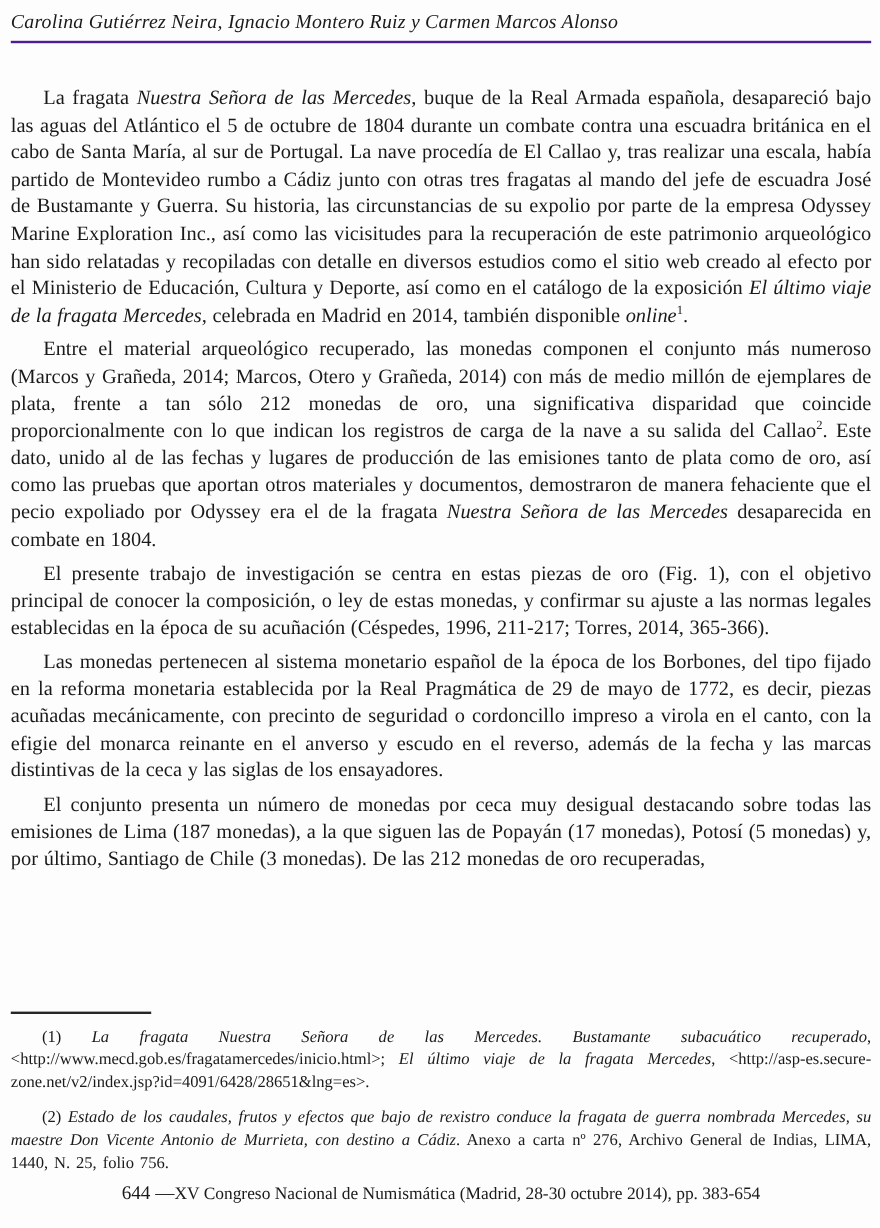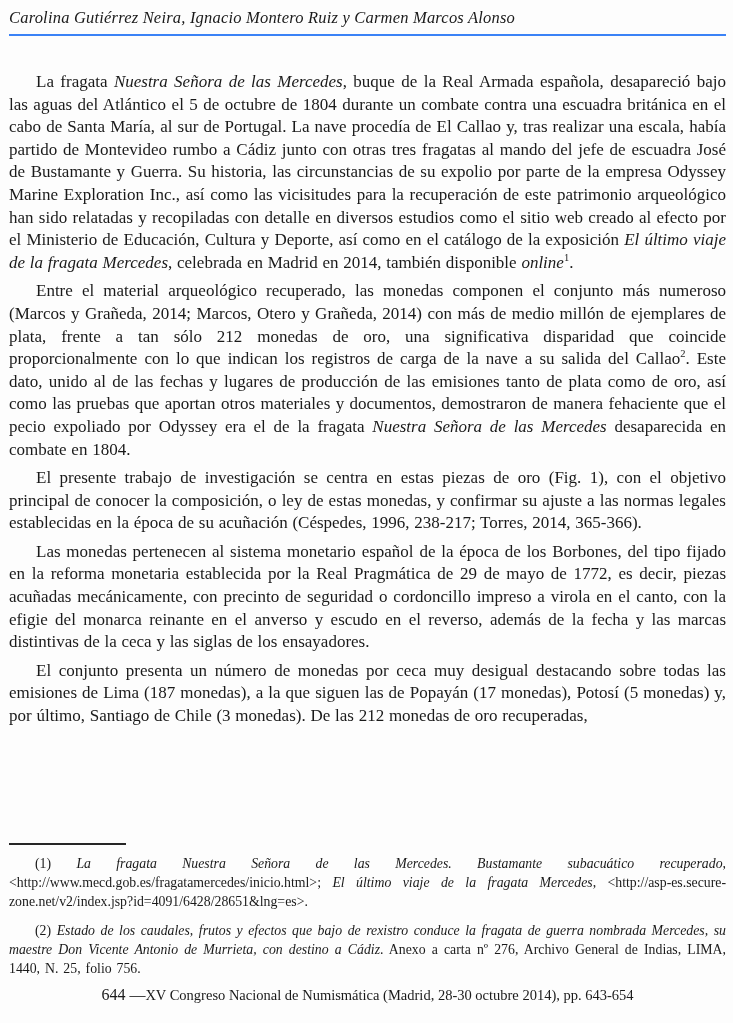--- a/index.html
+++ b/index.html
@@ -12,21 +12,21 @@
     color:#1a1a1a;
     font-family:"Liberation Serif", serif;
     padding:8px 7px 0 9px;
     overflow:hidden;
   }
   .running-header {
     font-style:italic;
     font-size:16.5px;
     letter-spacing:0.2px;
     padding-bottom:6px;
-    border-bottom:2px solid #3b82f6;
+    border-bottom:2px solid #4c1d95;
     white-space:nowrap;
   }
   .section-title {
     font-family:"Liberation Serif", serif;
     font-size:18px;
     font-weight:bold;
     letter-spacing:0.6px;
     margin-top:27px;
   }
   .body-block { margin-top:35px; }
@@ -78,29 +78,29 @@
 <body>
 
 <div class="page">
 
   <div class="running-header">Carolina Gutiérrez Neira, Ignacio Montero Ruiz y Carmen Marcos Alonso</div>
 
 
   <div class="body-block">
     <p class="body-para"><span>La fragata </span><span class="it">Nuestra Señora de las Mercedes</span><span>, buque de la Real Armada española, desapareció bajo las aguas del Atlántico el 5 de octubre de 1804 durante un combate contra una escuadra británica en el cabo de Santa María, al sur de Portugal. La nave procedía de El Callao y, tras realizar una escala, había partido de Montevideo rumbo a Cádiz junto con otras tres fragatas al mando del jefe de escuadra José de Bustamante y Guerra. Su historia, las circunstancias de su expolio por parte de la empresa Odyssey Marine Exploration Inc., así como las vicisitudes para la recuperación de este patrimonio arqueológico han sido relatadas y recopiladas con detalle en diversos estudios como el sitio web creado al efecto por el Ministerio de Educación, Cultura y Deporte, así como en el catálogo de la exposición </span><span class="it">El último viaje de la fragata Mercedes</span><span>, celebrada en Madrid en 2014, también disponible </span><span class="it">online</span><sup>1</sup><span>.</span></p>
     <p class="body-para"><span>Entre el material arqueológico recuperado, las monedas componen el conjunto más numeroso (Marcos y Grañeda, 2014; Marcos, Otero y Grañeda, 2014) con más de medio millón de ejemplares de plata, frente a tan sólo 212 monedas de oro, una significativa disparidad que coincide proporcionalmente con lo que indican los registros de carga de la nave a su salida del Callao</span><sup>2</sup><span>. Este dato, unido al de las fechas y lugares de producción de las emisiones tanto de plata como de oro, así como las pruebas que aportan otros materiales y documentos, demostraron de manera fehaciente que el pecio expoliado por Odyssey era el de la fragata </span><span class="it">Nuestra Señora de las Mercedes</span><span> desaparecida en combate en 1804.</span></p>
-    <p class="body-para"><span>El presente trabajo de investigación se centra en estas piezas de oro (Fig. 1), con el objetivo principal de conocer la composición, o ley de estas monedas, y confirmar su ajuste a las normas legales establecidas en la época de su acuñación (Céspedes, 1996, 238-217; Torres, 2014, 365-366).</span></p>
+    <p class="body-para"><span>El presente trabajo de investigación se centra en estas piezas de oro (Fig. 1), con el objetivo principal de conocer la composición, o ley de estas monedas, y confirmar su ajuste a las normas legales establecidas en la época de su acuñación (Céspedes, 1996, 211-217; Torres, 2014, 365-366).</span></p>
     <p class="body-para"><span>Las monedas pertenecen al sistema monetario español de la época de los Borbones, del tipo fijado en la reforma monetaria establecida por la Real Pragmática de 29 de mayo de 1772, es decir, piezas acuñadas mecánicamente, con precinto de seguridad o cordoncillo impreso a virola en el canto, con la efigie del monarca reinante en el anverso y escudo en el reverso, además de la fecha y las marcas distintivas de la ceca y las siglas de los ensayadores.</span></p>
     <p class="body-para"><span>El conjunto presenta un número de monedas por ceca muy desigual destacando sobre todas las emisiones de Lima (187 monedas), a la que siguen las de Popayán (17 monedas), Potosí (5 monedas) y, por último, Santiago de Chile (3 monedas). De las 212 monedas de oro recuperadas,</span></p>
   </div>
 
   <div class="footnote-area">
     <div class="footnote-rule"></div>
     <p class="footnote"><span>(1) </span><span class="it">La fragata Nuestra Señora de las Mercedes. Bustamante subacuático recuperado</span><span>, &lt;http://www.mecd.gob.es/fragatamercedes/inicio.html&gt;; </span><span class="it">El último viaje de la fragata Mercedes</span><span>, &lt;http://asp-es.secure-zone.net/v2/index.jsp?id=4091/6428/28651&amp;lng=es&gt;.</span></p>
     <p class="footnote"><span>(2) </span><span class="it">Estado de los caudales, frutos y efectos que bajo de rexistro conduce la fragata de guerra nombrada Mercedes, su maestre Don Vicente Antonio de Murrieta, con destino a Cádiz</span><span>. Anexo a carta nº 276, Archivo General de Indias, LIMA, 1440, N. 25, folio 756.</span></p>
   </div>
 
   <div class="footer">
     <span class="footer-page">644 —</span>
-    <span class="footer-citation">XV Congreso Nacional de Numismática (Madrid, 28-30 octubre 2014), pp. 643-654</span>
+    <span class="footer-citation">XV Congreso Nacional de Numismática (Madrid, 28-30 octubre 2014), pp. 383-654</span>
   </div>
 
 </div>
 
 </body></html>

